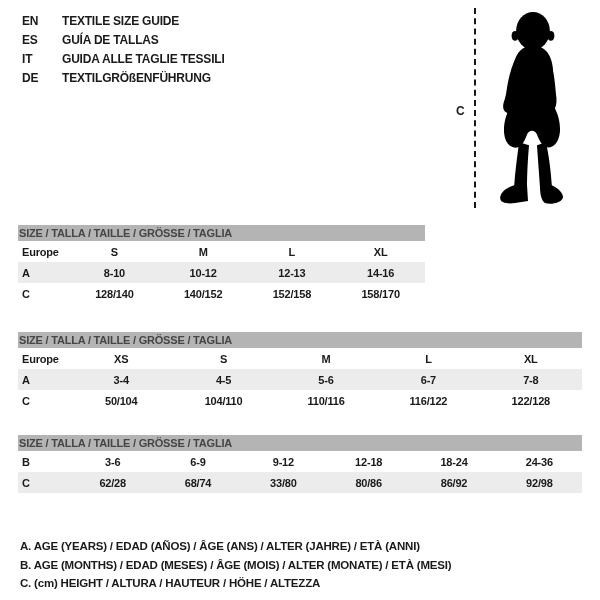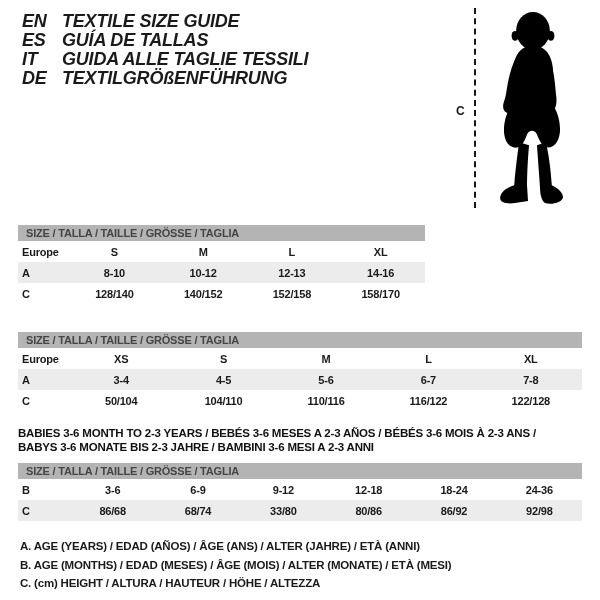--- a/index.html
+++ b/index.html
@@ -4,41 +4,41 @@
 <style>
   * { margin:0; padding:0; box-sizing:border-box; }
   html,body { background:#fff; }
   .canvas {
     position:relative; width:600px; height:600px; background:#ffffff;
     font-family:"Liberation Sans", sans-serif;
     color:#1a1a1a; overflow:hidden; letter-spacing:-0.2px;
   }
   
   .langs { position:absolute; top:12px; left:22px; }
-  .lang-row { display:flex; font-weight:bold; font-size:18px; line-height:19px;font-style:italic; }
+  .lang-row { display:flex; font-weight:bold; font-size:12px; line-height:19px; }
   .lang-code { width:40px; }
   
   .figure { position:absolute; top:6px; left:448px; width:145px; height:208px; }
   .figure .c-label { position:absolute; left:8px; top:98px; font-weight:bold; font-size:12px; }
   .figure .dash { position:absolute; left:26px; top:2px; height:200px; width:0; border-left:2.5px dashed #161616; }
   .figure svg { position:absolute; left:38px; top:2px; }
   
   .sec { position:absolute; left:18px; }
   .sec-1 { top:212px; width:407px; }
   .sec-2 { top:318px; width:564px; }
   .sec-3 { top:426px; width:564px; }
   .sec h2 { font-size:11.5px; font-weight:bold; line-height:14px; color:#111; }
   .sub-a { font-size:8px; vertical-align:-2px; }
   .tbl { width:100%; }
   .sec-1 .tbl { margin-top:13px; }
   .sec-2 .tbl { margin-top:14px; }
   .sec-3 .tbl { margin-top:9px; }
   .size-band {
     height:16px; line-height:16px; background:#b4b4b4; color:#454545;
-    font-size:11px; font-weight:bold; padding-left:8px;
+    font-size:11px; font-weight:bold; padding-left:1px;
   }
   .row { display:grid; align-items:center; height:21px; font-size:11px; font-weight:bold; }
   .cols-4 { grid-template-columns:52px repeat(4,1fr); }
   .cols-5 { grid-template-columns:52px repeat(5,1fr); }
   .cols-6 { grid-template-columns:52px repeat(6,1fr); }
   .cell { text-align:center; }
   .lbl { text-align:left; padding-left:4px; }
   .shaded { background:#ececec; }
   
   .footnotes { position:absolute; top:537px; left:20px; font-size:11.5px; font-weight:bold; line-height:18.5px; }
@@ -138,38 +138,34 @@
         <span class="cell">50/104</span>
         <span class="cell">104/110</span>
         <span class="cell">110/116</span>
         <span class="cell">116/122</span>
         <span class="cell">122/128</span>
       </div>
     </div>
   </section>
 
   <section class="sec sec-3">
-    <h2>
-        <span style="display:block">BABIES 3-6 MONTH TO 2-3 YEARS / BEBÉS 3-6 MESES A 2-3 AÑOS / BÉBÉS 3-6 MOIS À 2-3 ANS /</span>
-        <span style="display:block">BABYS 3-6 MONATE BIS 2-3 JAHRE / BAMBINI 3-6 MESI A 2-3 ANNI</span>
-      </h2>
     <div class="tbl">
       <div class="size-band">SIZE / TALLA / TAILLE / GRÖSSE / TAGLIA</div>
       <div class="row cols-6">
         <span class="cell lbl">B</span>
         <span class="cell">3-6</span>
         <span class="cell">6-9</span>
         <span class="cell">9-12</span>
         <span class="cell">12-18</span>
         <span class="cell">18-24</span>
         <span class="cell">24-36</span>
       </div>
       <div class="row cols-6 shaded">
         <span class="cell lbl">C</span>
-        <span class="cell">86/68</span>
+        <span class="cell">62/28</span>
         <span class="cell">68/74</span>
         <span class="cell">33/80</span>
         <span class="cell">80/86</span>
         <span class="cell">86/92</span>
         <span class="cell">92/98</span>
       </div>
     </div>
   </section>
 
   <div class="footnotes">

